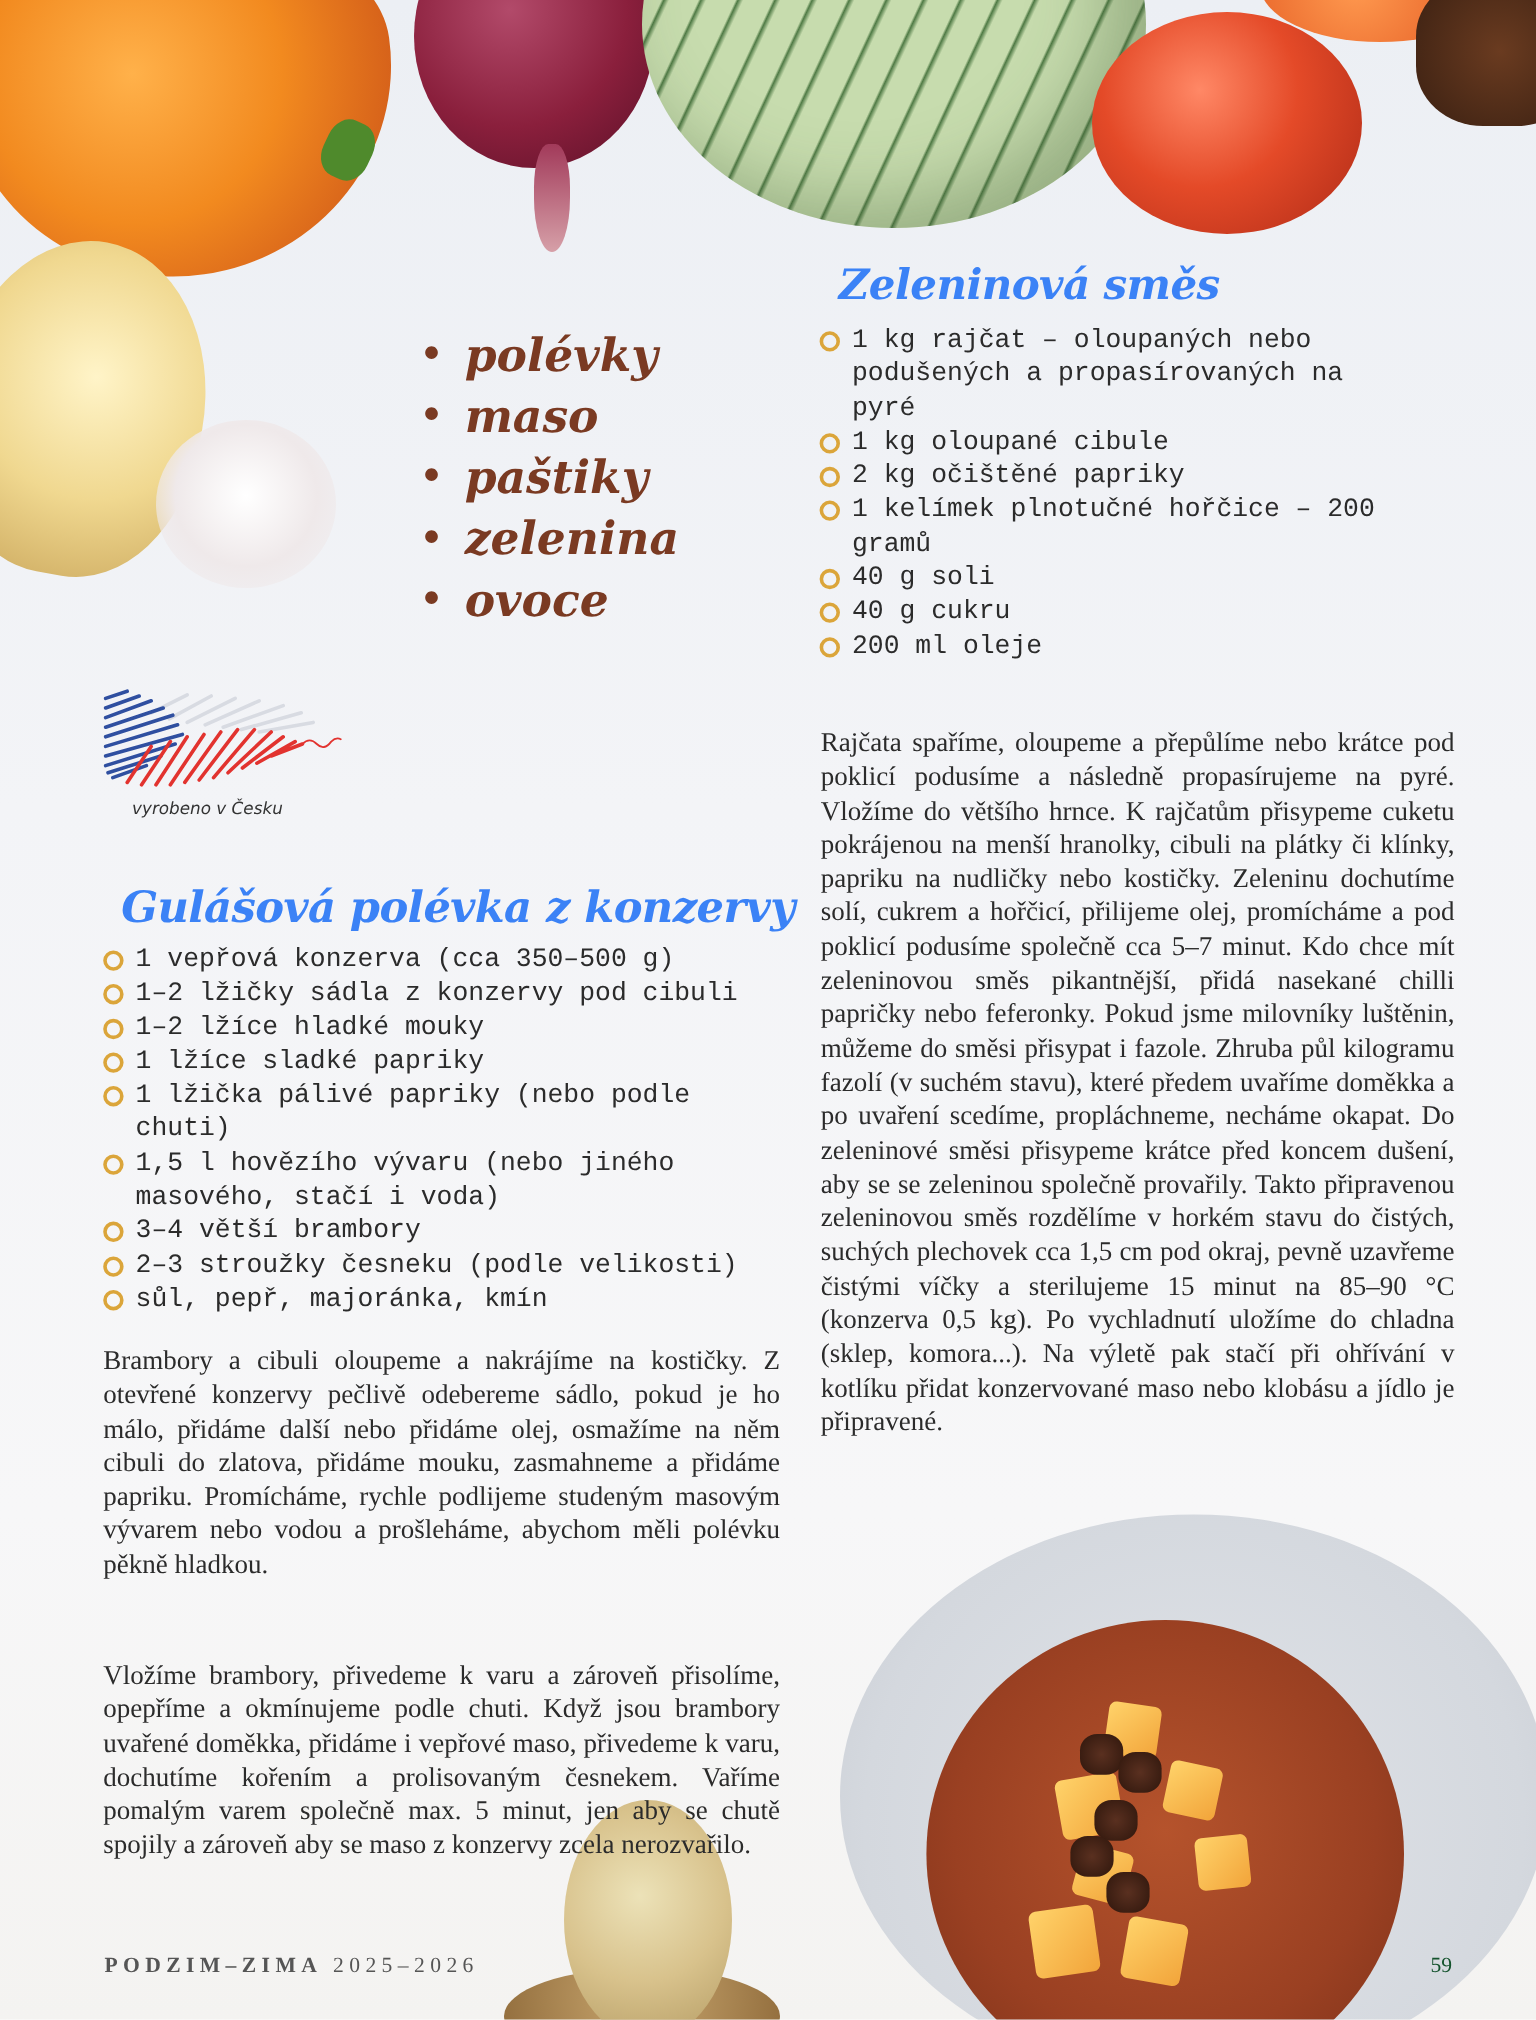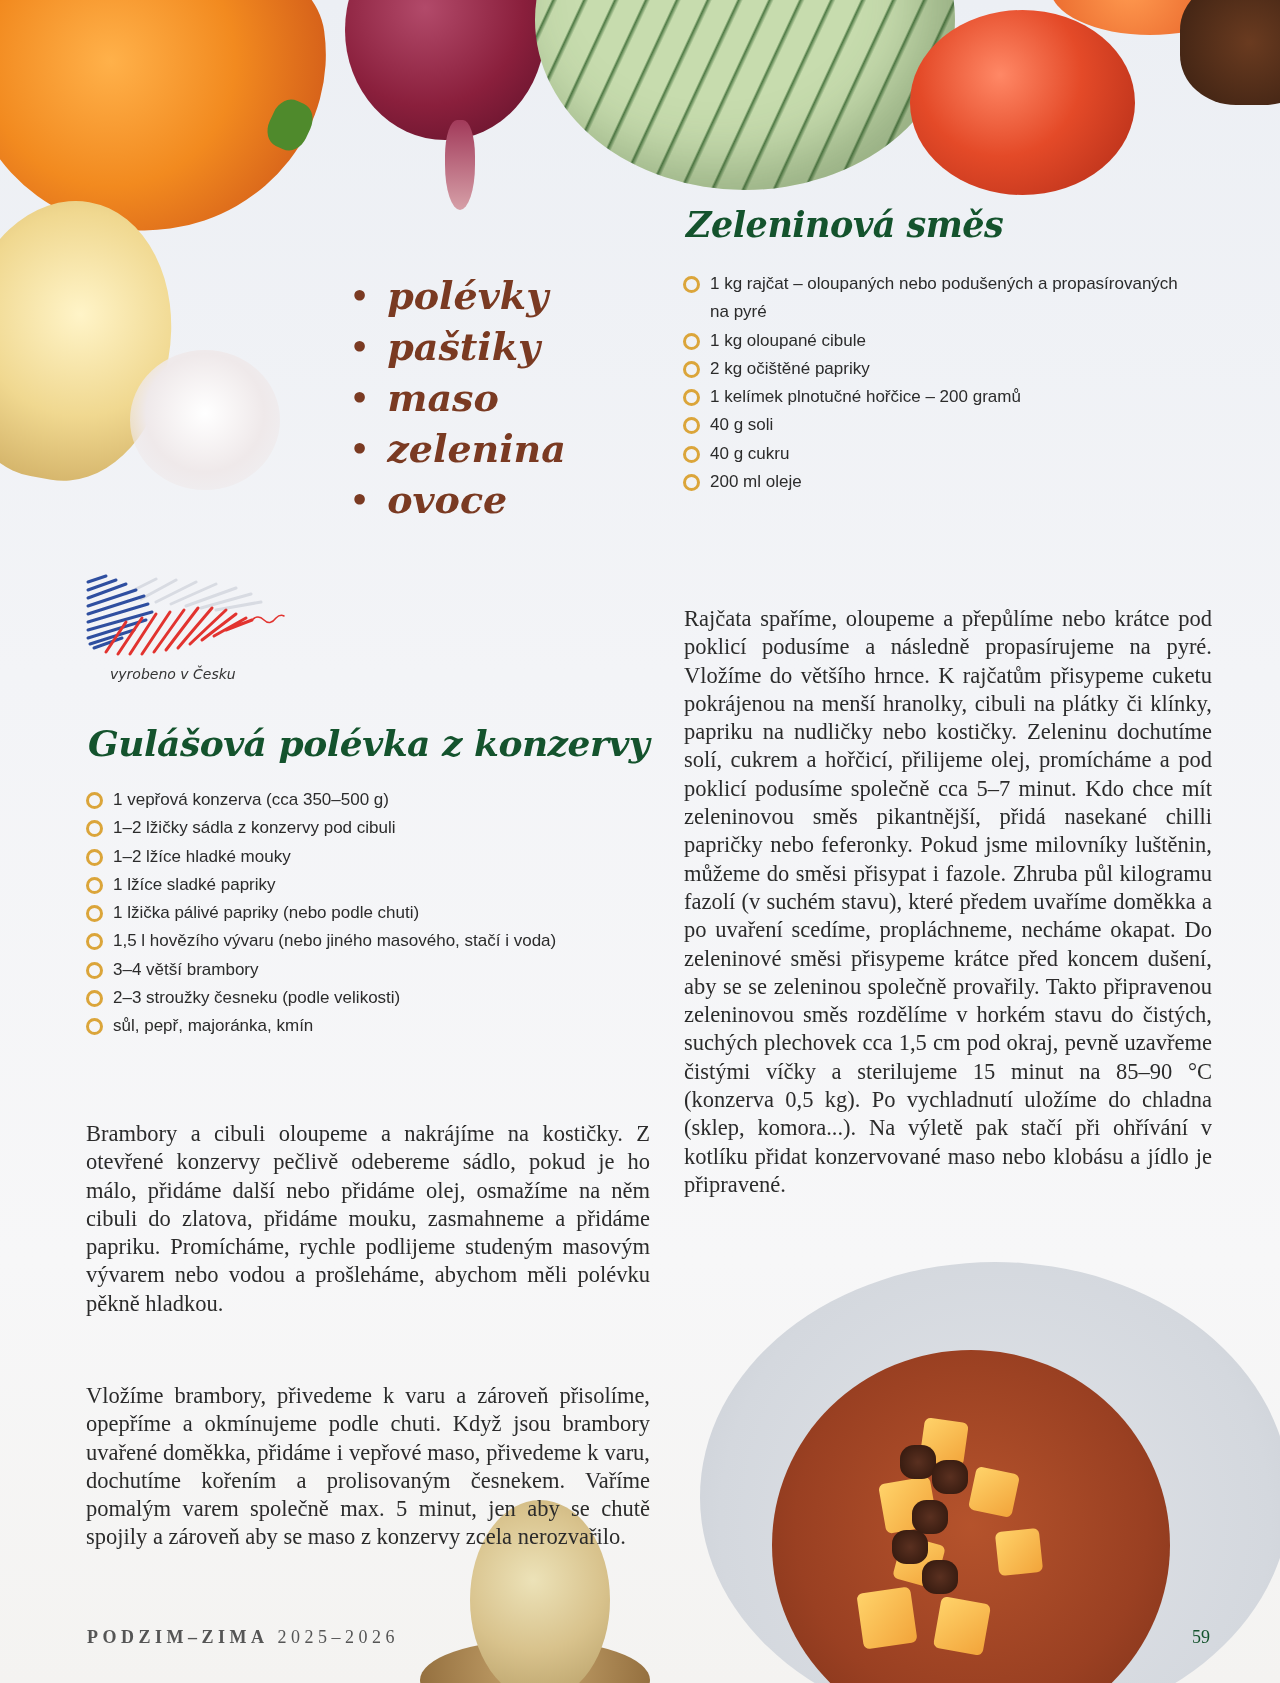--- a/index.html
+++ b/index.html
@@ -60,27 +60,27 @@
     background: linear-gradient(180deg, #6aa6ff 0 33%, #ff4fa8 33% 66%, #ffd02a 66% 100%); }
 
   
   .categories { left: 350px; top: 270px; margin: 0; padding: 0; list-style: none; }
   .categories li { font-family: "DejaVu Serif", serif; font-style: italic; font-weight: bold;
     font-size: 38px; color: #7a3a22; height: 51px; line-height: 51px; display: flex; align-items: center; }
   .categories li::before { content: "•"; font-style: normal; margin-right: 18px; font-size: 30px; }
 
   
   .heading { font-family: "DejaVu Serif", serif; font-style: italic; font-weight: bold;
-    color: #14532d; margin: 0; letter-spacing: -0.5px; text-align: center; }
+    color: #3b82f6; margin: 13px; letter-spacing: -0.5px; text-align: center; }
   .h-zelenina { left: 686px; top: 204px; font-size: 35px; }
   .h-gulas { left: 88px; top: 722px; font-size: 36px; }
 
   
-  .ingredients { margin: 0; padding: 0; list-style: none; font-family: Liberation Sans, sans-serif;
-    font-size: 17px; line-height: 28.3px; color: #2b2b2b; }
+  .ingredients { margin: 0; padding: 0; list-style: none; font-family: Liberation Mono, monospace;
+    font-size: 22px; line-height: 28.3px; color: #2b2b2b; }
   .ingredients li { position: relative; padding-left: 27px; }
   .ingredients li::before { content: ""; position: absolute; left: 0; top: 6px; width: 11px; height: 11px;
     border: 3px solid #dba53a; border-radius: 50%; }
   .ing-right { left: 683px; top: 270px; width: 500px; }
   .ing-left { left: 86px; top: 786px; width: 560px; }
 
   
   .para { margin: 0; font-family: "Liberation Serif", serif; font-size: 22.5px; line-height: 28.3px;
     text-align: justify; color: #2b2b2b; }
   .p-right { left: 684px; top: 605px; width: 528px; }
@@ -122,22 +122,22 @@
   <div class="chunk" style="left:165px;top:250px;width:50px;height:52px;transform:rotate(10deg)"></div>
   <div class="meat" style="left:128px;top:95px"></div>
   <div class="meat" style="left:160px;top:110px"></div>
   <div class="meat" style="left:140px;top:150px"></div>
   <div class="meat" style="left:120px;top:180px"></div>
   <div class="meat" style="left:150px;top:210px"></div>
 </div>
 
 <ul class="abs categories">
   <li>polévky</li>
+  <li>maso</li>
   <li>paštiky</li>
-  <li>maso</li>
   <li>zelenina</li>
   <li>ovoce</li>
 </ul>
 
 <svg class="abs flag-logo" viewBox="0 0 200 110">
   <g stroke-linecap="round" fill="none">
     <g stroke="#d8dbe2" stroke-width="3">
       <path d="M40 20 L70 5 M55 25 L90 6 M70 28 L110 8 M85 30 L130 10 M100 32 L150 14 M115 34 L165 20 M130 36 L175 28"></path>
     </g>
     <g stroke="#2f4fa0" stroke-width="3">

